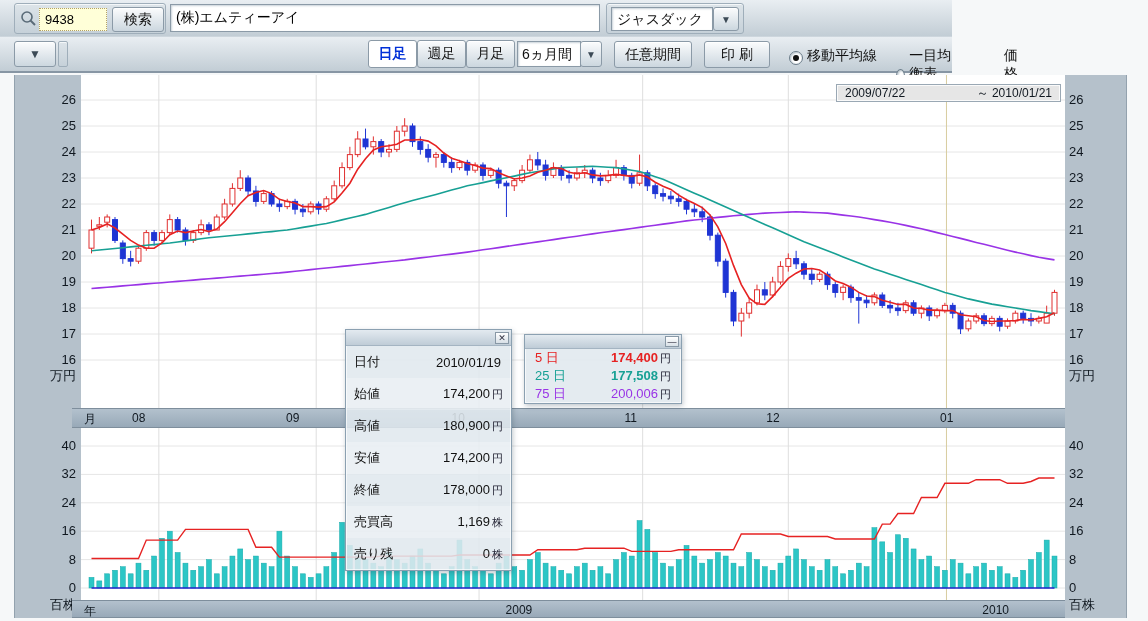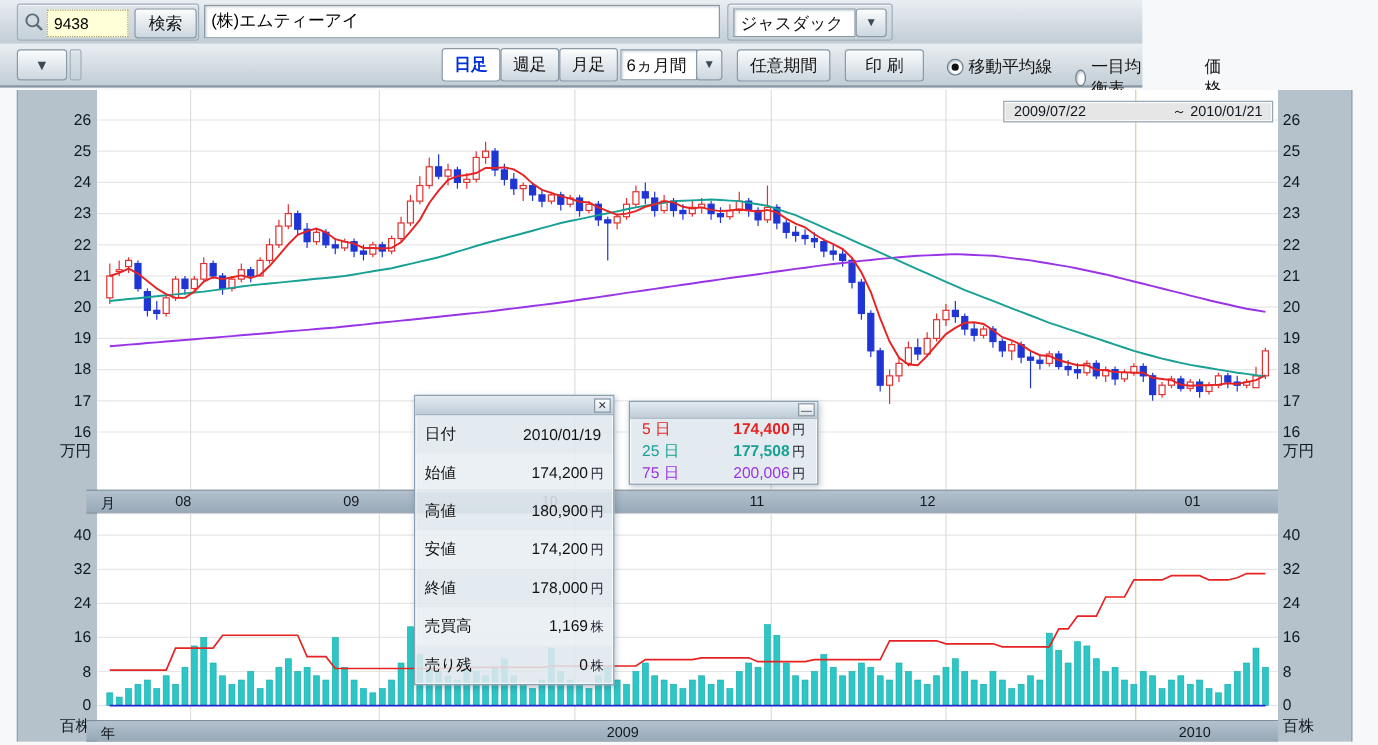--- a/index.html
+++ b/index.html
@@ -14,21 +14,21 @@
   .panel { position:absolute; background:linear-gradient(#dde4e9,#c6d1d9); border:1px solid #9fAEBA; border-radius:3px; box-shadow:inset 0 1px 0 #f4f7f9; }
   .btn { position:absolute; display:flex; align-items:center; justify-content:center;
          background:linear-gradient(#fbfcfd,#ccd7df); border:1px solid #8b9aa7; border-radius:3px;
          font-size:14px; color:#111; box-shadow:inset 0 1px 0 #fff; cursor:default; }
   .field { position:absolute; background:#fff; border:1px solid #8b9aa7; box-shadow:inset 1px 1px 2px #c9d2d9; font-size:14px; }
   input.field { padding:0 5px; font-family:inherit; }
   .code-input { background:#ffffd8 !important; border:1px dotted #b3a06a !important; box-shadow:none !important; }
   .dd-arrow { font-size:10px; color:#3c4a56; }
   .tab { font-size:14px; }
   .tab.sel { background:#fff; color:#0030d8; font-weight:bold; box-shadow:none; }
-  .radio-item { position:absolute; display:flex; align-items:center; gap:4px; font-size:14px; }
+  .radio-item { position:absolute; display:flex; align-items:flex-end; gap:4px; font-size:14px; }
   .radio { width:14px; height:14px; border-radius:50%; background:radial-gradient(#fff 55%,#dfe6ea); border:1px solid #6d7e8b; box-shadow:inset 1px 1px 2px #b9c4cc; position:relative; }
   .radio.sel::after { content:""; position:absolute; left:3px; top:3px; width:6px; height:6px; border-radius:50%; background:#111; }
 
   
   .axis-col { position:absolute; top:75px; height:543px; background:#b5c1cb; }
   .axis-col.l { left:14px; width:67px; border-left:1px solid #93a2ae; }
   .axis-col.r { left:1065px; width:62px; border-right:1px solid #93a2ae; }
   .plot { position:absolute; left:81px; width:984px; background:#fff; }
   .plot.main { top:75px; height:333px; }
   .plot.vol { top:428px; height:172px; }
@@ -420,26 +420,26 @@
         <rect x="963.170731707317" y="238.2" width="5" height="9.879999999999967" fill="#ffffff" stroke="#e03030"></rect>
         <line x1="973.5" x2="973.5" y1="214.8" y2="240.8" stroke="#e03030" stroke-width="1"></line>
         <rect x="971" y="217.39999999999998" width="5" height="20.80000000000001" fill="#ffffff" stroke="#e03030"></rect>
         <polyline points="10.5,213.5 18.3,212.9 26.2,212.2 34.0,211.6 41.8,210.9 49.6,210.3 57.5,209.6 65.3,208.9 73.1,208.3 81.0,207.7 88.8,207.0 96.6,206.4 104.5,205.7 112.3,205.1 120.1,204.4 127.9,203.8 135.8,203.1 143.6,202.5 151.4,201.8 159.3,201.1 167.1,200.5 174.9,199.9 182.7,199.2 190.6,198.5 198.4,197.9 206.2,197.1 214.1,196.3 221.9,195.5 229.7,194.6 237.5,193.8 245.4,193.0 253.2,192.2 261.0,191.4 268.9,190.6 276.7,189.8 284.5,189.0 292.4,188.1 300.2,187.3 308.0,186.5 315.8,185.7 323.7,184.9 331.5,183.9 339.3,182.9 347.2,182.0 355.0,181.0 362.8,180.0 370.6,179.1 378.5,178.1 386.3,177.1 394.1,176.0 402.0,174.8 409.8,173.7 417.6,172.6 425.5,171.4 433.3,170.3 441.1,169.1 448.9,168.0 456.8,166.9 464.6,165.7 472.4,164.6 480.3,163.4 488.1,162.3 495.9,161.2 503.7,160.0 511.6,158.9 519.4,157.8 527.2,156.7 535.1,155.6 542.9,154.6 550.7,153.5 558.5,152.4 566.4,151.3 574.2,150.2 582.0,149.1 589.9,148.1 597.7,147.0 605.5,145.9 613.4,145.0 621.2,144.2 629.0,143.3 636.8,142.4 644.7,141.6 652.5,140.7 660.3,140.1 668.2,139.4 676.0,138.8 683.8,138.1 691.6,137.8 699.5,137.5 707.3,137.1 715.1,136.8 723.0,137.1 730.8,137.5 738.6,137.8 746.5,138.1 754.3,139.1 762.1,140.1 769.9,141.0 777.8,142.0 785.6,143.3 793.4,144.6 801.3,145.9 809.1,147.2 816.9,148.8 824.7,150.4 832.6,152.1 840.4,153.7 848.2,155.6 856.1,157.6 863.9,159.6 871.7,161.5 879.5,163.4 887.4,165.4 895.2,167.4 903.0,169.3 910.9,171.3 918.7,173.2 926.5,175.2 934.4,177.1 942.2,178.8 950.0,180.6 957.8,182.3 965.7,183.6 973.5,184.9" fill="none" stroke="#9933e6" stroke-width="1.6"></polyline>
         <polyline points="10.5,175.8 18.3,175.0 26.2,174.2 34.0,173.5 41.8,172.7 49.6,171.9 57.5,171.1 65.3,170.3 73.1,169.6 81.0,168.8 88.8,168.0 96.6,167.0 104.5,165.9 112.3,164.9 120.1,163.8 127.9,162.8 135.8,162.0 143.6,161.2 151.4,160.5 159.3,159.7 167.1,158.9 174.9,158.1 182.7,157.3 190.6,156.6 198.4,155.8 206.2,155.0 214.1,153.7 221.9,152.4 229.7,151.1 237.5,149.8 245.4,148.5 253.2,146.7 261.0,144.9 268.9,143.0 276.7,141.2 284.5,139.4 292.4,137.1 300.2,134.7 308.0,132.4 315.8,130.0 323.7,127.7 331.5,125.6 339.3,123.5 347.2,121.5 355.0,119.4 362.8,117.3 370.6,115.1 378.5,113.0 386.3,110.8 394.1,109.2 402.0,107.6 409.8,105.9 417.6,104.3 425.5,102.7 433.3,101.1 441.1,99.4 448.9,97.8 456.8,96.5 464.6,95.2 472.4,93.9 480.3,92.6 488.1,92.3 495.9,92.0 503.7,91.6 511.6,91.3 519.4,91.7 527.2,92.2 535.1,92.6 542.9,93.9 550.7,95.2 558.5,96.5 566.4,99.1 574.2,101.7 582.0,104.3 589.9,107.8 597.7,111.2 605.5,114.7 613.4,118.2 621.2,121.6 629.0,125.1 636.8,128.6 644.7,132.0 652.5,135.5 660.3,139.0 668.2,142.4 676.0,145.9 683.8,149.4 691.6,152.8 699.5,156.3 707.3,159.8 715.1,163.2 723.0,166.7 730.8,169.7 738.6,172.8 746.5,175.8 754.3,178.8 762.1,181.9 769.9,184.9 777.8,187.9 785.6,191.0 793.4,194.0 801.3,196.6 809.1,199.2 816.9,201.8 824.7,204.4 832.6,207.0 840.4,209.6 848.2,212.2 856.1,214.8 863.9,217.4 871.7,219.6 879.5,221.7 887.4,223.9 895.2,225.6 903.0,227.4 910.9,229.1 918.7,230.4 926.5,231.7 934.4,233.0 942.2,234.3 950.0,235.6 957.8,236.6 965.7,237.7 973.5,238.7" fill="none" stroke="#17a094" stroke-width="1.6"></polyline>
         <polyline points="10.5,155.0 18.3,152.4 26.2,148.9 34.0,153.0 41.8,159.2 49.6,165.4 57.5,170.1 65.3,173.2 73.1,173.2 81.0,168.0 88.8,159.7 96.6,156.0 104.5,157.6 112.3,156.0 120.1,154.5 127.9,156.6 135.8,154.0 143.6,146.7 151.4,137.8 159.3,128.5 167.1,120.7 174.9,117.6 182.7,115.5 190.6,118.6 198.4,124.3 206.2,126.4 214.1,128.0 221.9,131.6 229.7,131.6 237.5,132.1 245.4,131.6 253.2,126.9 261.0,118.1 268.9,108.2 276.7,94.2 284.5,83.8 292.4,74.9 300.2,71.8 308.0,70.8 315.8,69.2 323.7,65.0 331.5,65.0 339.3,64.5 347.2,66.1 355.0,70.8 362.8,78.0 370.6,83.2 378.5,85.8 386.3,88.4 394.1,90.5 402.0,93.1 409.8,93.6 417.6,97.8 425.5,100.9 433.3,104.0 441.1,103.0 448.9,100.9 456.8,97.3 464.6,95.2 472.4,92.6 480.3,93.6 488.1,97.3 495.9,98.8 503.7,97.8 511.6,99.9 519.4,100.9 527.2,100.4 535.1,99.4 542.9,100.4 550.7,101.4 558.5,99.9 566.4,102.0 574.2,107.2 582.0,111.3 589.9,114.4 597.7,120.2 605.5,124.8 613.4,128.5 621.2,132.6 629.0,139.9 636.8,151.9 644.7,168.5 652.5,190.4 660.3,209.6 668.2,223.1 676.0,228.8 683.8,229.4 691.6,221.6 699.5,212.2 707.3,203.4 715.1,198.2 723.0,194.0 730.8,193.5 738.6,195.0 746.5,200.2 754.3,206.0 762.1,208.6 769.9,212.2 777.8,217.4 785.6,221.0 793.4,221.6 801.3,225.2 809.1,227.3 816.9,229.4 824.7,229.4 832.6,233.0 840.4,233.5 848.2,235.1 856.1,235.1 863.9,235.6 871.7,235.6 879.5,239.8 887.4,240.8 895.2,241.8 903.0,245.5 910.9,246.5 918.7,246.0 926.5,246.0 934.4,245.5 942.2,244.4 950.0,245.0 957.8,243.4 965.7,241.8 973.5,237.7" fill="none" stroke="#e62222" stroke-width="1.6"></polyline>
       </svg>
   </div>
   <div class="band month" id="monthBand">
     <div class="band-label" style="left:12px;">月</div>
-  <div class="band-label" style="left: 74px;">08</div>
+  <div class="band-label" style="left: 60px;">08</div>
       <div class="band-label" style="left: 214px; text-align: center;">09</div>
       <div class="band-label" style="left: 379.476px;">10</div>
       <div class="band-label" style="left: 552.502px;">11</div>
       <div class="band-label" style="left: 694.212px;">12</div>
-      <div class="band-label" style="left: 867px; padding-left: 48px;">01</div>
+      <div class="band-label" style="left: 820px; padding-left: 48px;">01</div>
     </div>
   <div class="plot vol">
     <svg id="volSvg" width="984" height="172">
         <line x1="0" x2="984" y1="160" y2="160" stroke="#e6e6e6"></line>
         <line x1="0" x2="984" y1="131.6" y2="131.6" stroke="#e6e6e6"></line>
         <line x1="0" x2="984" y1="103.2" y2="103.2" stroke="#e6e6e6"></line>
         <line x1="0" x2="984" y1="74.80000000000001" y2="74.80000000000001" stroke="#e6e6e6"></line>
         <line x1="0" x2="984" y1="46.400000000000006" y2="46.400000000000006" stroke="#e6e6e6"></line>
         <line x1="0" x2="984" y1="18" y2="18" stroke="#e6e6e6"></line>
         <line x1="77.83170731707317" x2="77.83170731707317" y1="0" y2="172" stroke="#dedede"></line>

